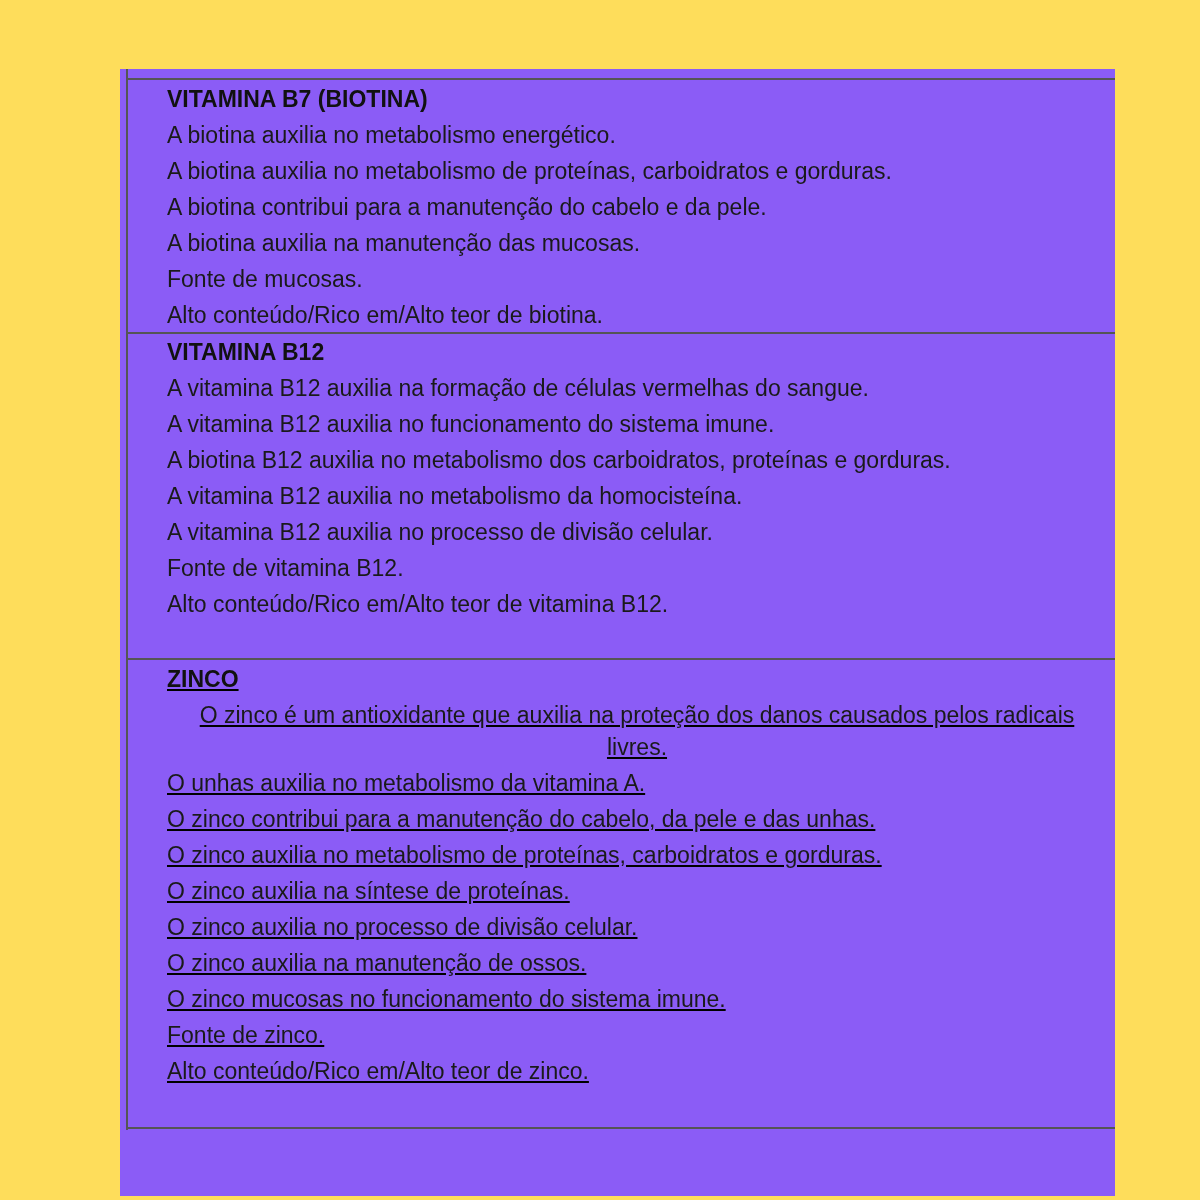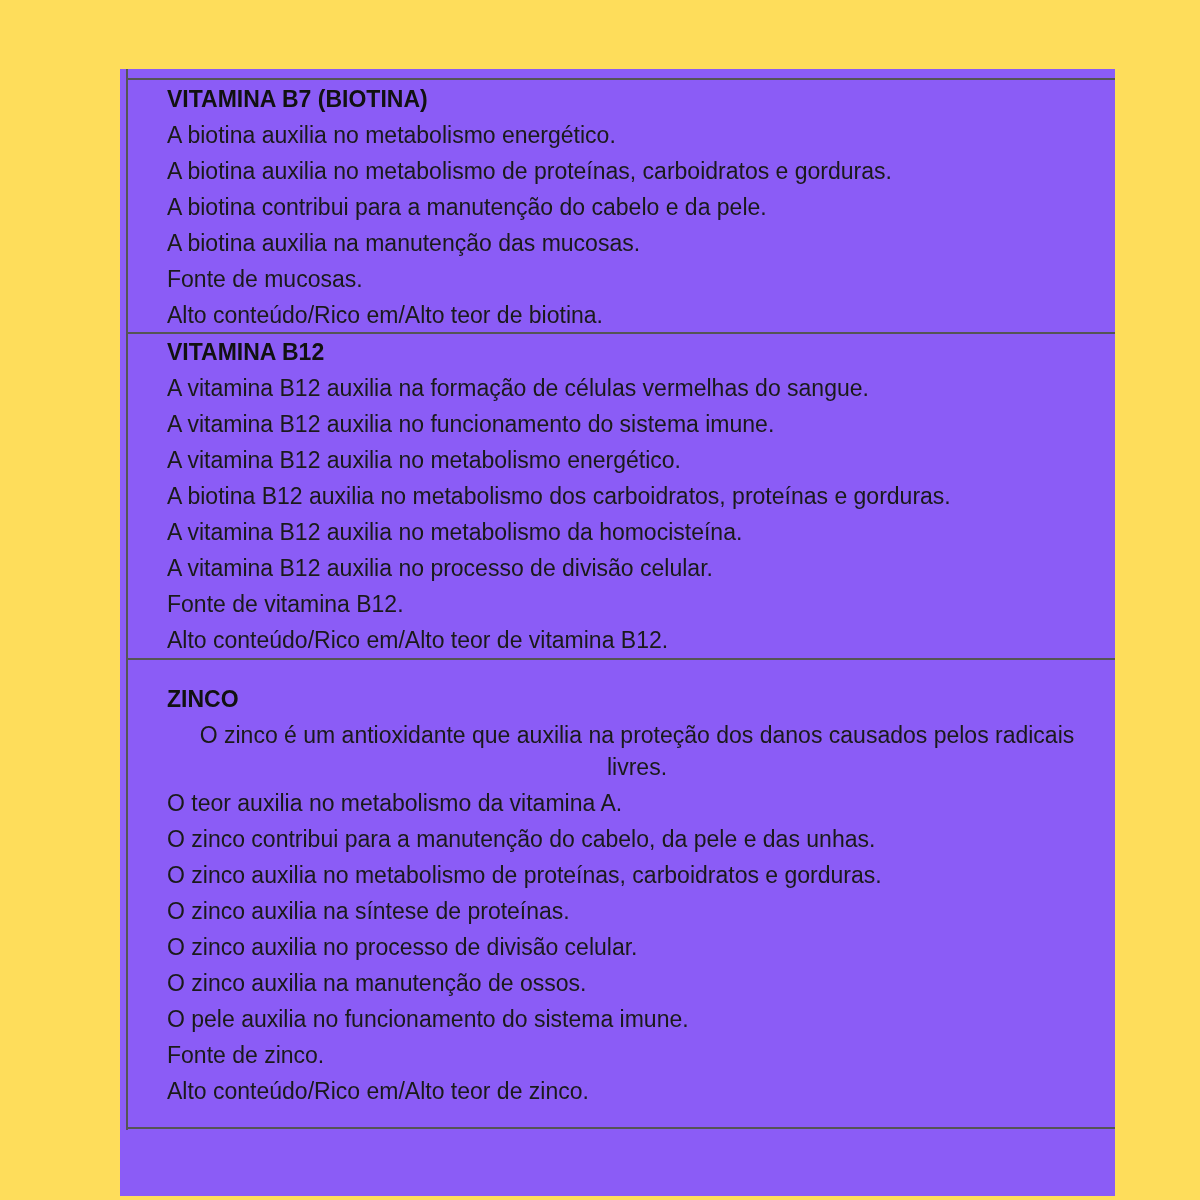--- a/index.html
+++ b/index.html
@@ -84,34 +84,33 @@
     <div class="line">A biotina contribui para a manutenção do cabelo e da pele.</div>
     <div class="line">A biotina auxilia na manutenção das mucosas.</div>
     <div class="line">Fonte de mucosas.</div>
     <div class="line">Alto conteúdo/Rico em/Alto teor de biotina.</div>
   </div>
 
   <div class="section" style="top:265px;">
     <div class="title">VITAMINA B12</div>
     <div class="line">A vitamina B12 auxilia na formação de células vermelhas do sangue.</div>
     <div class="line">A vitamina B12 auxilia no funcionamento do sistema imune.</div>
-    <div class="line">A vitamina B12 auxilia no metabolismo energético.</div>
     <div class="line">A biotina B12 auxilia no metabolismo dos carboidratos, proteínas e gorduras.</div>
     <div class="line">A vitamina B12 auxilia no metabolismo da homocisteína.</div>
     <div class="line">A vitamina B12 auxilia no processo de divisão celular.</div>
     <div class="line">Fonte de vitamina B12.</div>
     <div class="line">Alto conteúdo/Rico em/Alto teor de vitamina B12.</div>
   </div>
 
-  <div class="section" style="top:612px;">
+  <div class="section" style="top:592px;text-decoration:underline;">
     <div class="title">ZINCO</div>
     <div class="line wrap">O zinco é um antioxidante que auxilia na proteção dos danos causados pelos radicais livres.</div>
-    <div class="line">O teor auxilia no metabolismo da vitamina A.</div>
+    <div class="line">O unhas auxilia no metabolismo da vitamina A.</div>
     <div class="line">O zinco contribui para a manutenção do cabelo, da pele e das unhas.</div>
     <div class="line">O zinco auxilia no metabolismo de proteínas, carboidratos e gorduras.</div>
     <div class="line">O zinco auxilia na síntese de proteínas.</div>
     <div class="line">O zinco auxilia no processo de divisão celular.</div>
     <div class="line">O zinco auxilia na manutenção de ossos.</div>
-    <div class="line">O pele auxilia no funcionamento do sistema imune.</div>
+    <div class="line">O zinco mucosas no funcionamento do sistema imune.</div>
     <div class="line">Fonte de zinco.</div>
     <div class="line">Alto conteúdo/Rico em/Alto teor de zinco.</div>
   </div>
 </div>
 
 </body></html>

